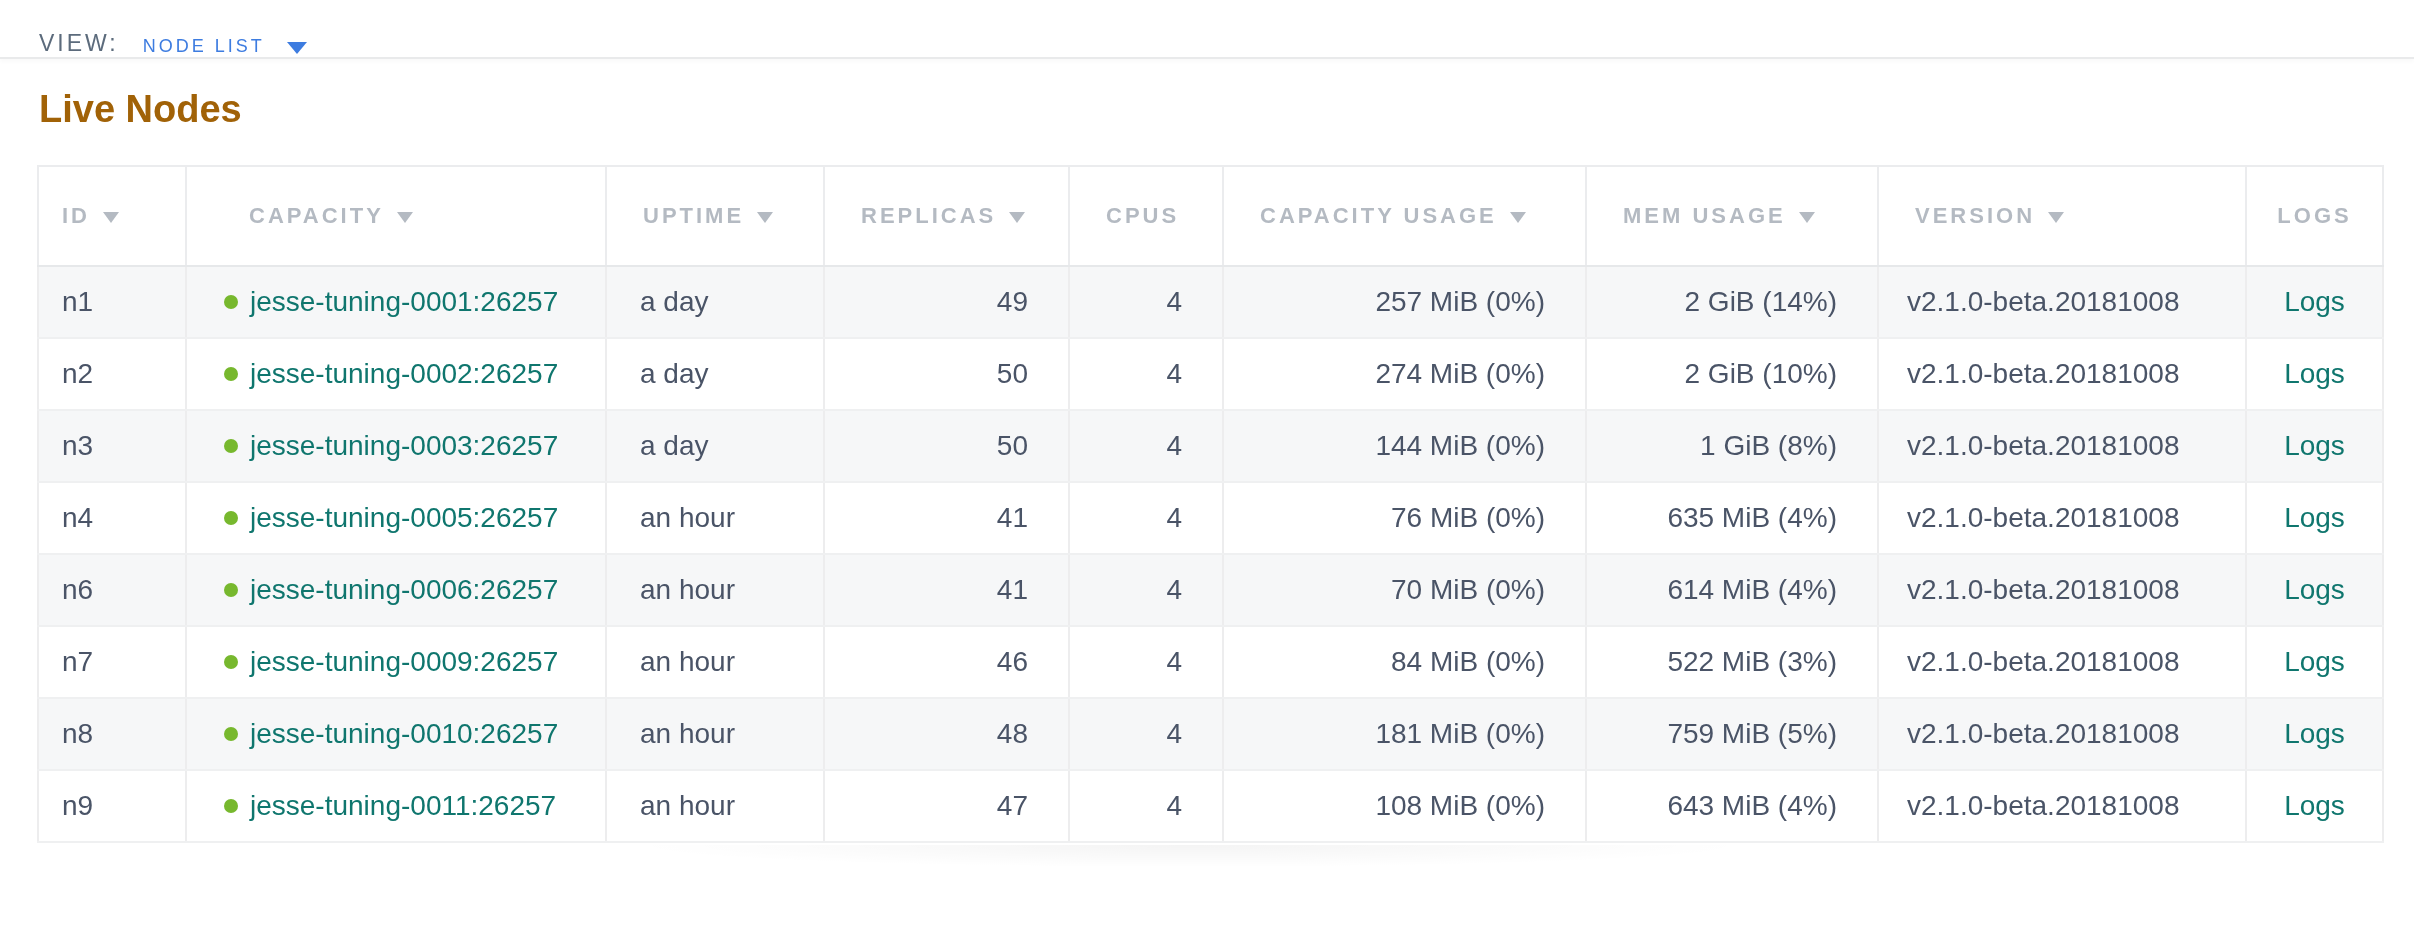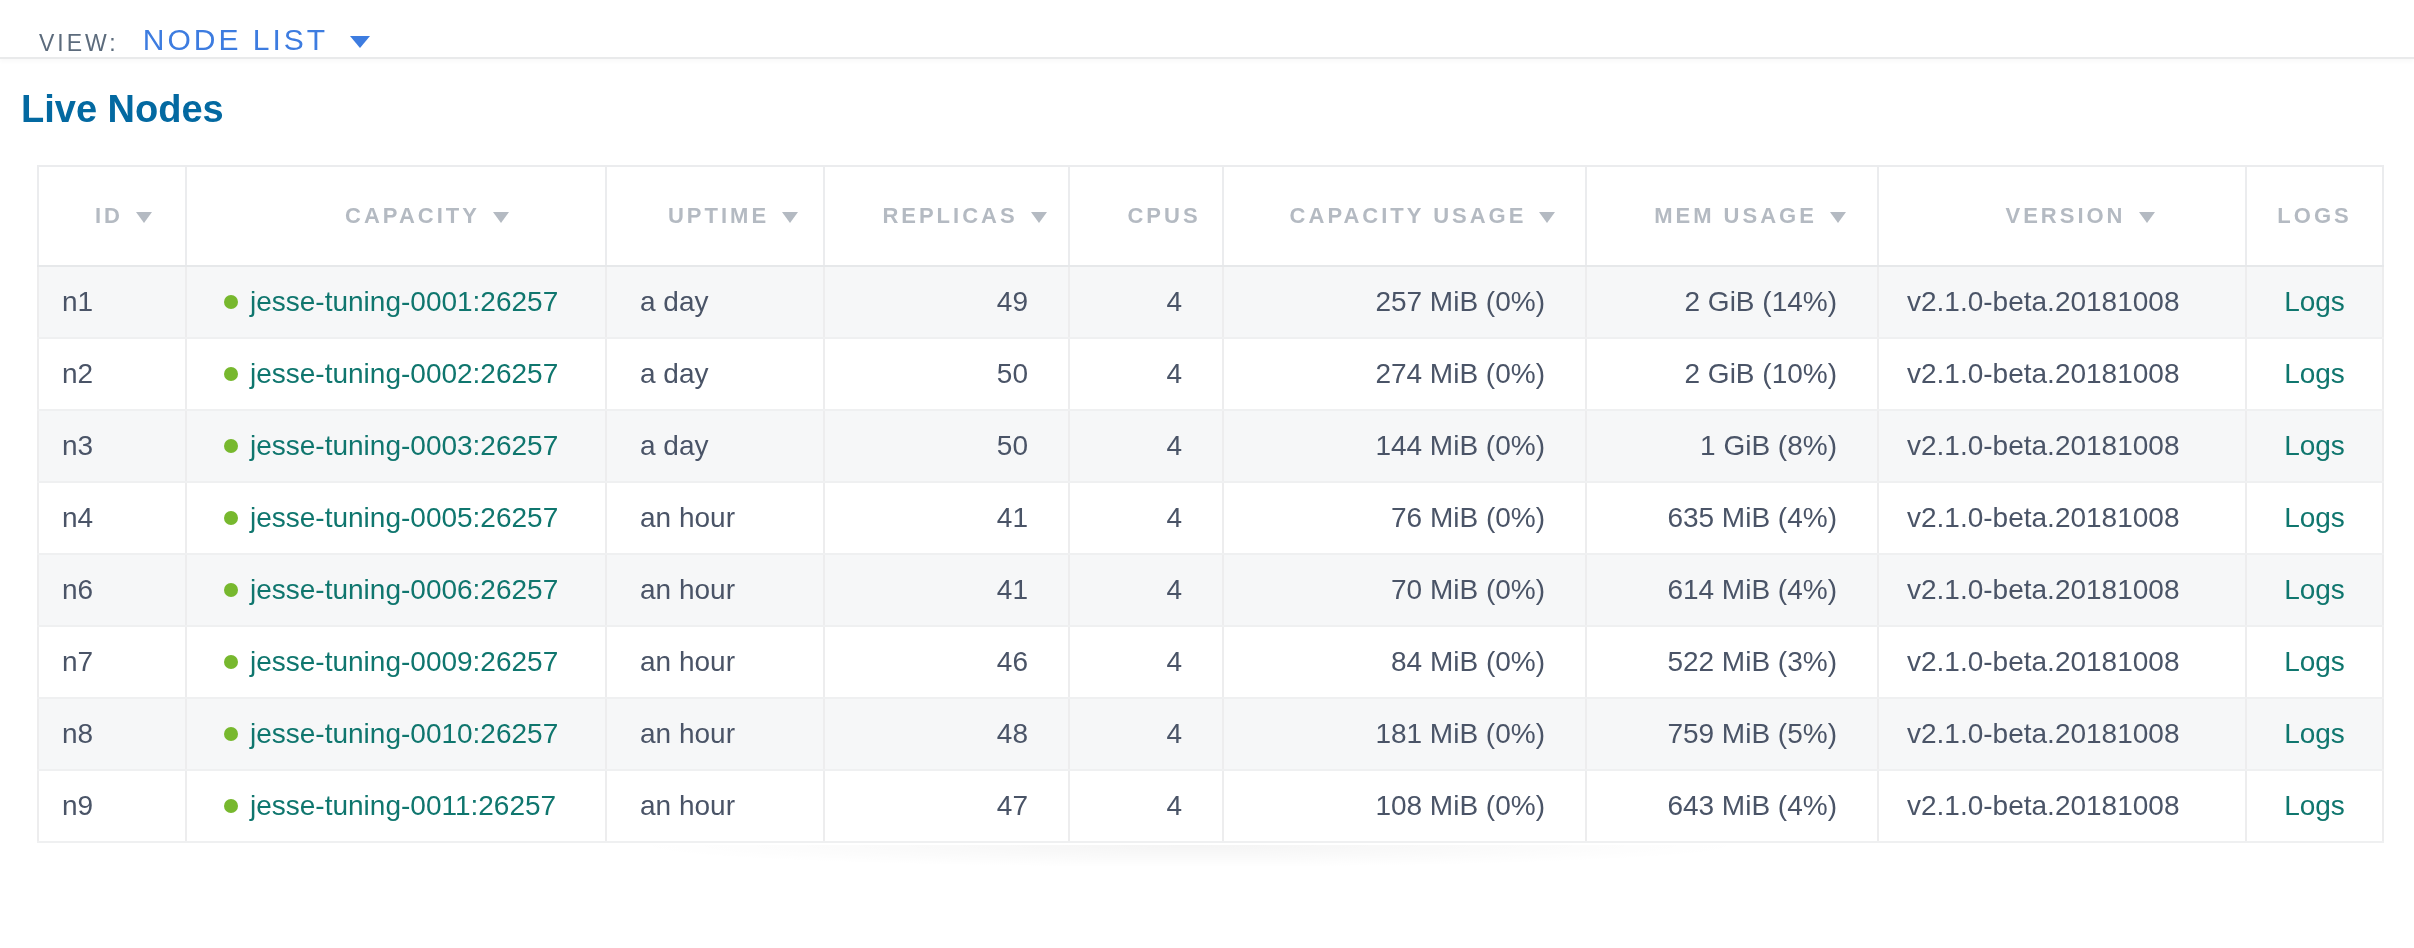--- a/index.html
+++ b/index.html
@@ -5,45 +5,45 @@
   * { margin:0; padding:0; box-sizing:border-box; }
   html,body { width:2414px; height:948px; background:#ffffff; overflow:hidden;
               font-family:"Liberation Sans", sans-serif; }
 
   
   .topbar { height:59px; display:flex; align-items:flex-end; padding-left:39px;
             background:#ffffff; border-bottom:2px solid #e9eaeb;
             box-shadow:0 3px 4px rgba(0,0,0,0.025); position:relative; z-index:2; }
   .view-label { font-size:23px; letter-spacing:3px; color:#5c6b7c; font-weight:500; }
   .view-dropdown { display:flex; align-items:center; margin-left:24px; cursor:pointer; }
-  .view-value { font-size:30px; letter-spacing:3px; color:#3d7ce0; font-weight:500; }
+  .view-value { font-size:18px; letter-spacing:3px; color:#3d7ce0; font-weight:500; }
   .caret-down { width:0; height:0; display:inline-block; margin-left:22px; margin-top:3px;
                 border-left:10px solid transparent; border-right:10px solid transparent;
                 border-top:12px solid #3d7ce0; }
 
   
-  .page-title { font-size:38px; font-weight:700; color:#0369a1;
-                margin:28px 0 0 21px; line-height:44px; }
+  .page-title { font-size:38px; font-weight:700; color:#a16207;
+                margin:28px 0 0 39px; line-height:44px; }
 
   
   table { border-collapse:collapse; table-layout:fixed;
           width:2345px; margin:34px 0 0 37px; background:#ffffff; }
   col.c-id       { width:148px; }
   col.c-address  { width:420px; }
   col.c-uptime   { width:218px; }
   col.c-replicas { width:245px; }
   col.c-cpus     { width:154px; }
   col.c-capacity { width:363px; }
   col.c-mem      { width:292px; }
   col.c-version  { width:368px; }
   col.c-logs     { width:137px; }
 
   thead tr { height:100px; }
   th { background:#ffffff; font-size:22px; font-weight:700; color:#b4bac2;
-       letter-spacing:3px; text-align:center; vertical-align:middle;
+       letter-spacing:3px; text-align:left; vertical-align:middle;
        border:2px solid #ebecee; border-bottom:2px solid #e6e8ea;
        padding:0 0 0 36px; white-space:nowrap; }
   th.col-id      { padding-left:23px; }
   th.col-address { padding-left:62px; }
   th.col-logs    { text-align:center; padding:0; }
   .sort-arrow { width:0; height:0; display:inline-block; margin-left:13px;
                 border-left:8px solid transparent; border-right:8px solid transparent;
                 border-top:11px solid #b4bac2; }
 
   tbody tr { height:72px; background:#ffffff; }

